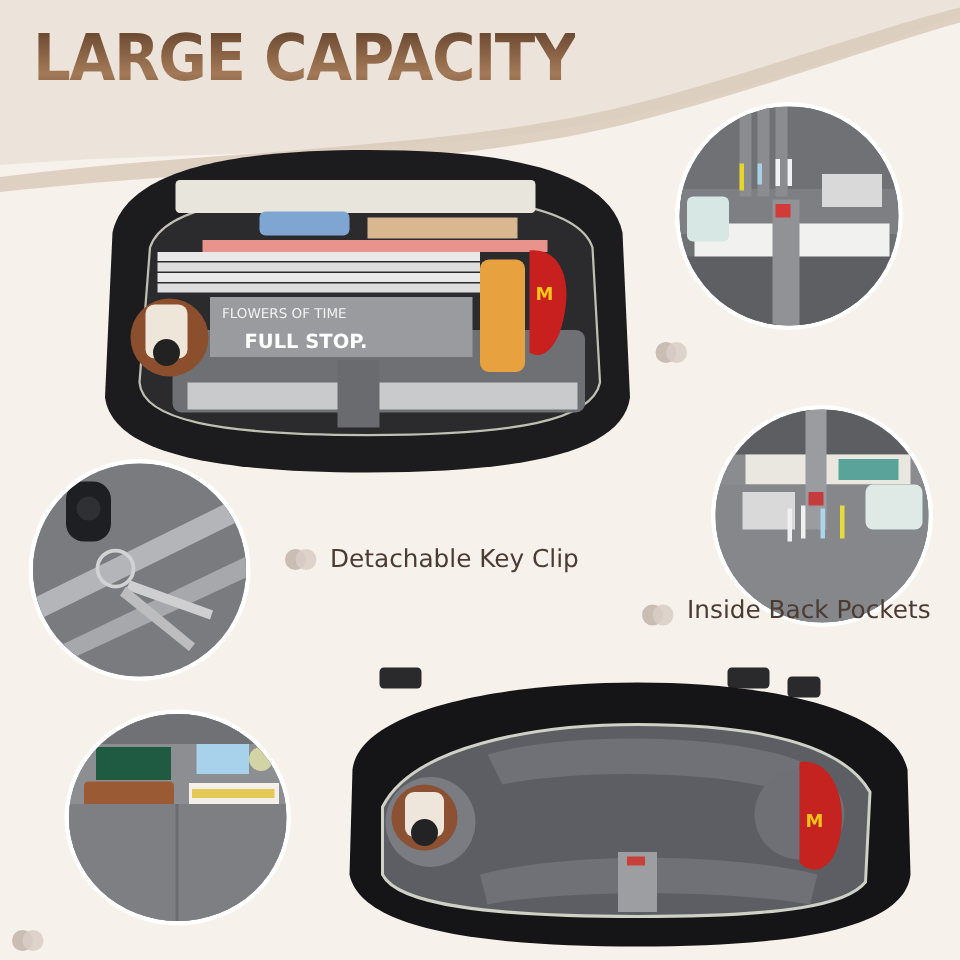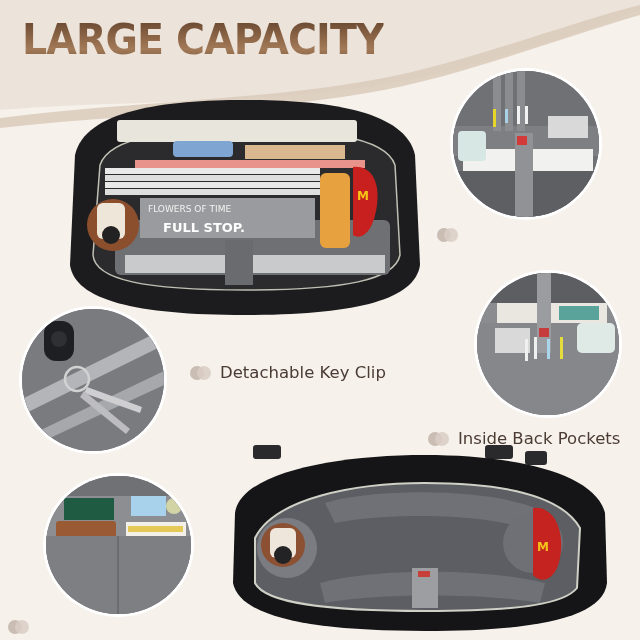--- a/index.html
+++ b/index.html
@@ -104,21 +104,21 @@
     <rect x="100" y="50" width="38" height="30" rx="5" fill="#dfe9e6"></rect>
     <rect x="60" y="0" width="14" height="80" fill="#9a9c9f"></rect>
     <rect x="62" y="55" width="10" height="9" fill="#c63c3c"></rect>
     <rect x="48" y="66" width="3" height="22" fill="#f0f0f0"></rect>
     <rect x="57" y="64" width="3" height="22" fill="#f0f0f0"></rect>
     <rect x="70" y="66" width="3" height="20" fill="#a9d6ea"></rect>
     <rect x="83" y="64" width="3" height="22" fill="#e4dc3a"></rect>
   </svg>
 </div>
 
-<div class="label" style="left:428px;top:427px;">
+<div class="label" style="left:428px;top:395px;align-items:center;">
   <span class="dot"></span>
   <span>Inside Back Pockets</span>
 </div>
 
 <div class="circle" style="left:46px;top:476px;width:145px;height:138px;">
   <svg width="145" height="138" viewBox="0 0 145 138">
     <rect width="145" height="138" fill="#8c8e92"></rect>
     <rect x="0" y="0" width="145" height="20" fill="#6f7175"></rect>
     <rect x="18" y="22" width="50" height="22" fill="#1f5a43"></rect>
     <rect x="85" y="20" width="35" height="20" fill="#a8d2ec"></rect>

